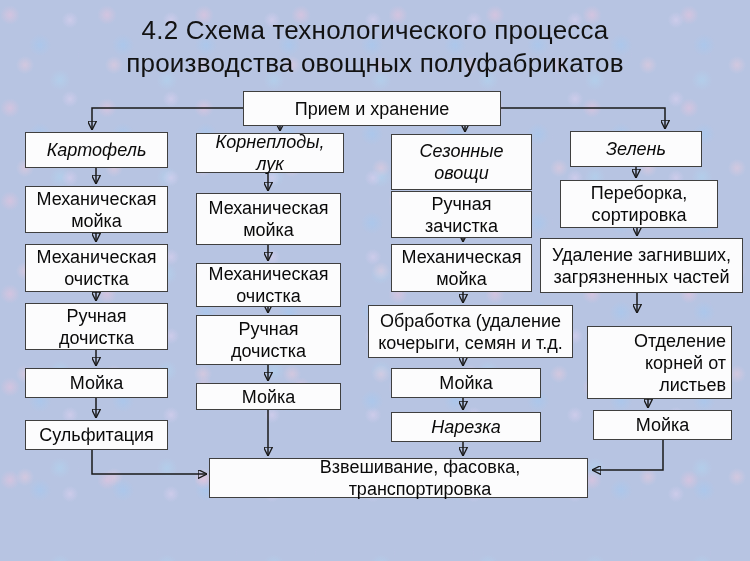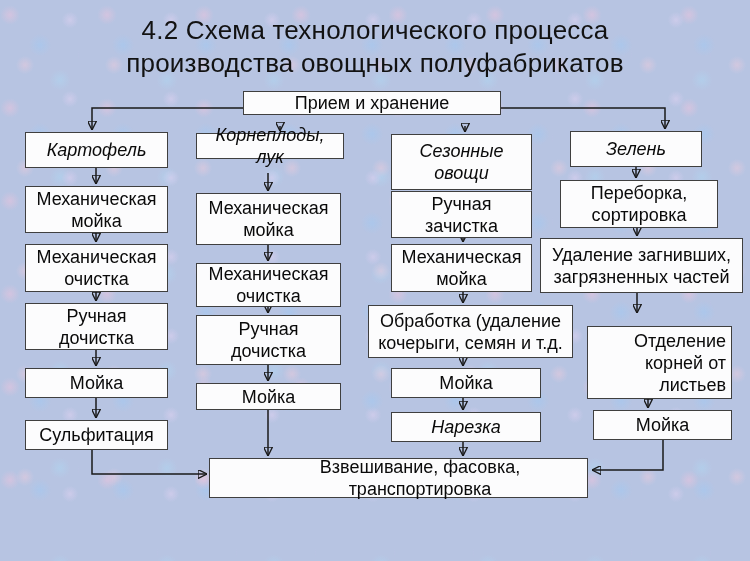--- a/index.html
+++ b/index.html
@@ -80,30 +80,30 @@
     <path d="M463,398 L463,410" marker-end="url(#arr)"></path>
     <path d="M463,442 L463,456" marker-end="url(#arr)"></path>
 
     <path d="M636,167 L636,178" marker-end="url(#arr)"></path>
     <path d="M637,228 L637,236" marker-end="url(#arr)"></path>
     <path d="M637,293 L637,313" marker-end="url(#arr)"></path>
     <path d="M648,388 L648,408" marker-end="url(#arr)"></path>
     <path d="M663,440 L663,470 L592,470" marker-end="url(#arr)"></path>
   </svg>
 
-  <div class="node" style="left:243px;top:91px;width:258px;height:24px;">Прием и хранение</div>
+  <div class="node" style="left:243px;top:91px;width:258px;height:35px;">Прием и хранение</div>
 
   <div class="node hdr" style="left:25px;top:132px;width:143px;height:36px;">Картофель</div>
   <div class="node" style="left:25px;top:186px;width:143px;height:47px;">Механическая мойка</div>
   <div class="node" style="left:25px;top:244px;width:143px;height:48px;">Механическая очистка</div>
   <div class="node" style="left:25px;top:303px;width:143px;height:47px;">Ручная дочистка</div>
   <div class="node" style="left:25px;top:368px;width:143px;height:30px;">Мойка</div>
   <div class="node" style="left:25px;top:420px;width:143px;height:30px;">Сульфитация</div>
 
-  <div class="node hdr" style="left:196px;top:133px;width:148px;height:26px;">Корнеплоды, лук</div>
+  <div class="node hdr" style="left:196px;top:133px;width:148px;height:40px;">Корнеплоды, лук</div>
   <div class="node" style="left:196px;top:193px;width:145px;height:52px;">Механическая мойка</div>
   <div class="node" style="left:196px;top:263px;width:145px;height:44px;">Механическая очистка</div>
   <div class="node" style="left:196px;top:315px;width:145px;height:50px;">Ручная дочистка</div>
   <div class="node" style="left:196px;top:383px;width:145px;height:27px;">Мойка</div>
 
   <div class="node hdr" style="left:391px;top:134px;width:141px;height:56px;">Сезонные овощи</div>
   <div class="node" style="left:391px;top:191px;width:141px;height:47px;">Ручная зачистка</div>
   <div class="node" style="left:391px;top:244px;width:141px;height:48px;">Механическая мойка</div>
   <div class="node" style="left:368px;top:305px;width:205px;height:53px;">Обработка (удаление кочерыги, семян и т.д.</div>
   <div class="node" style="left:391px;top:368px;width:150px;height:30px;">Мойка</div>

